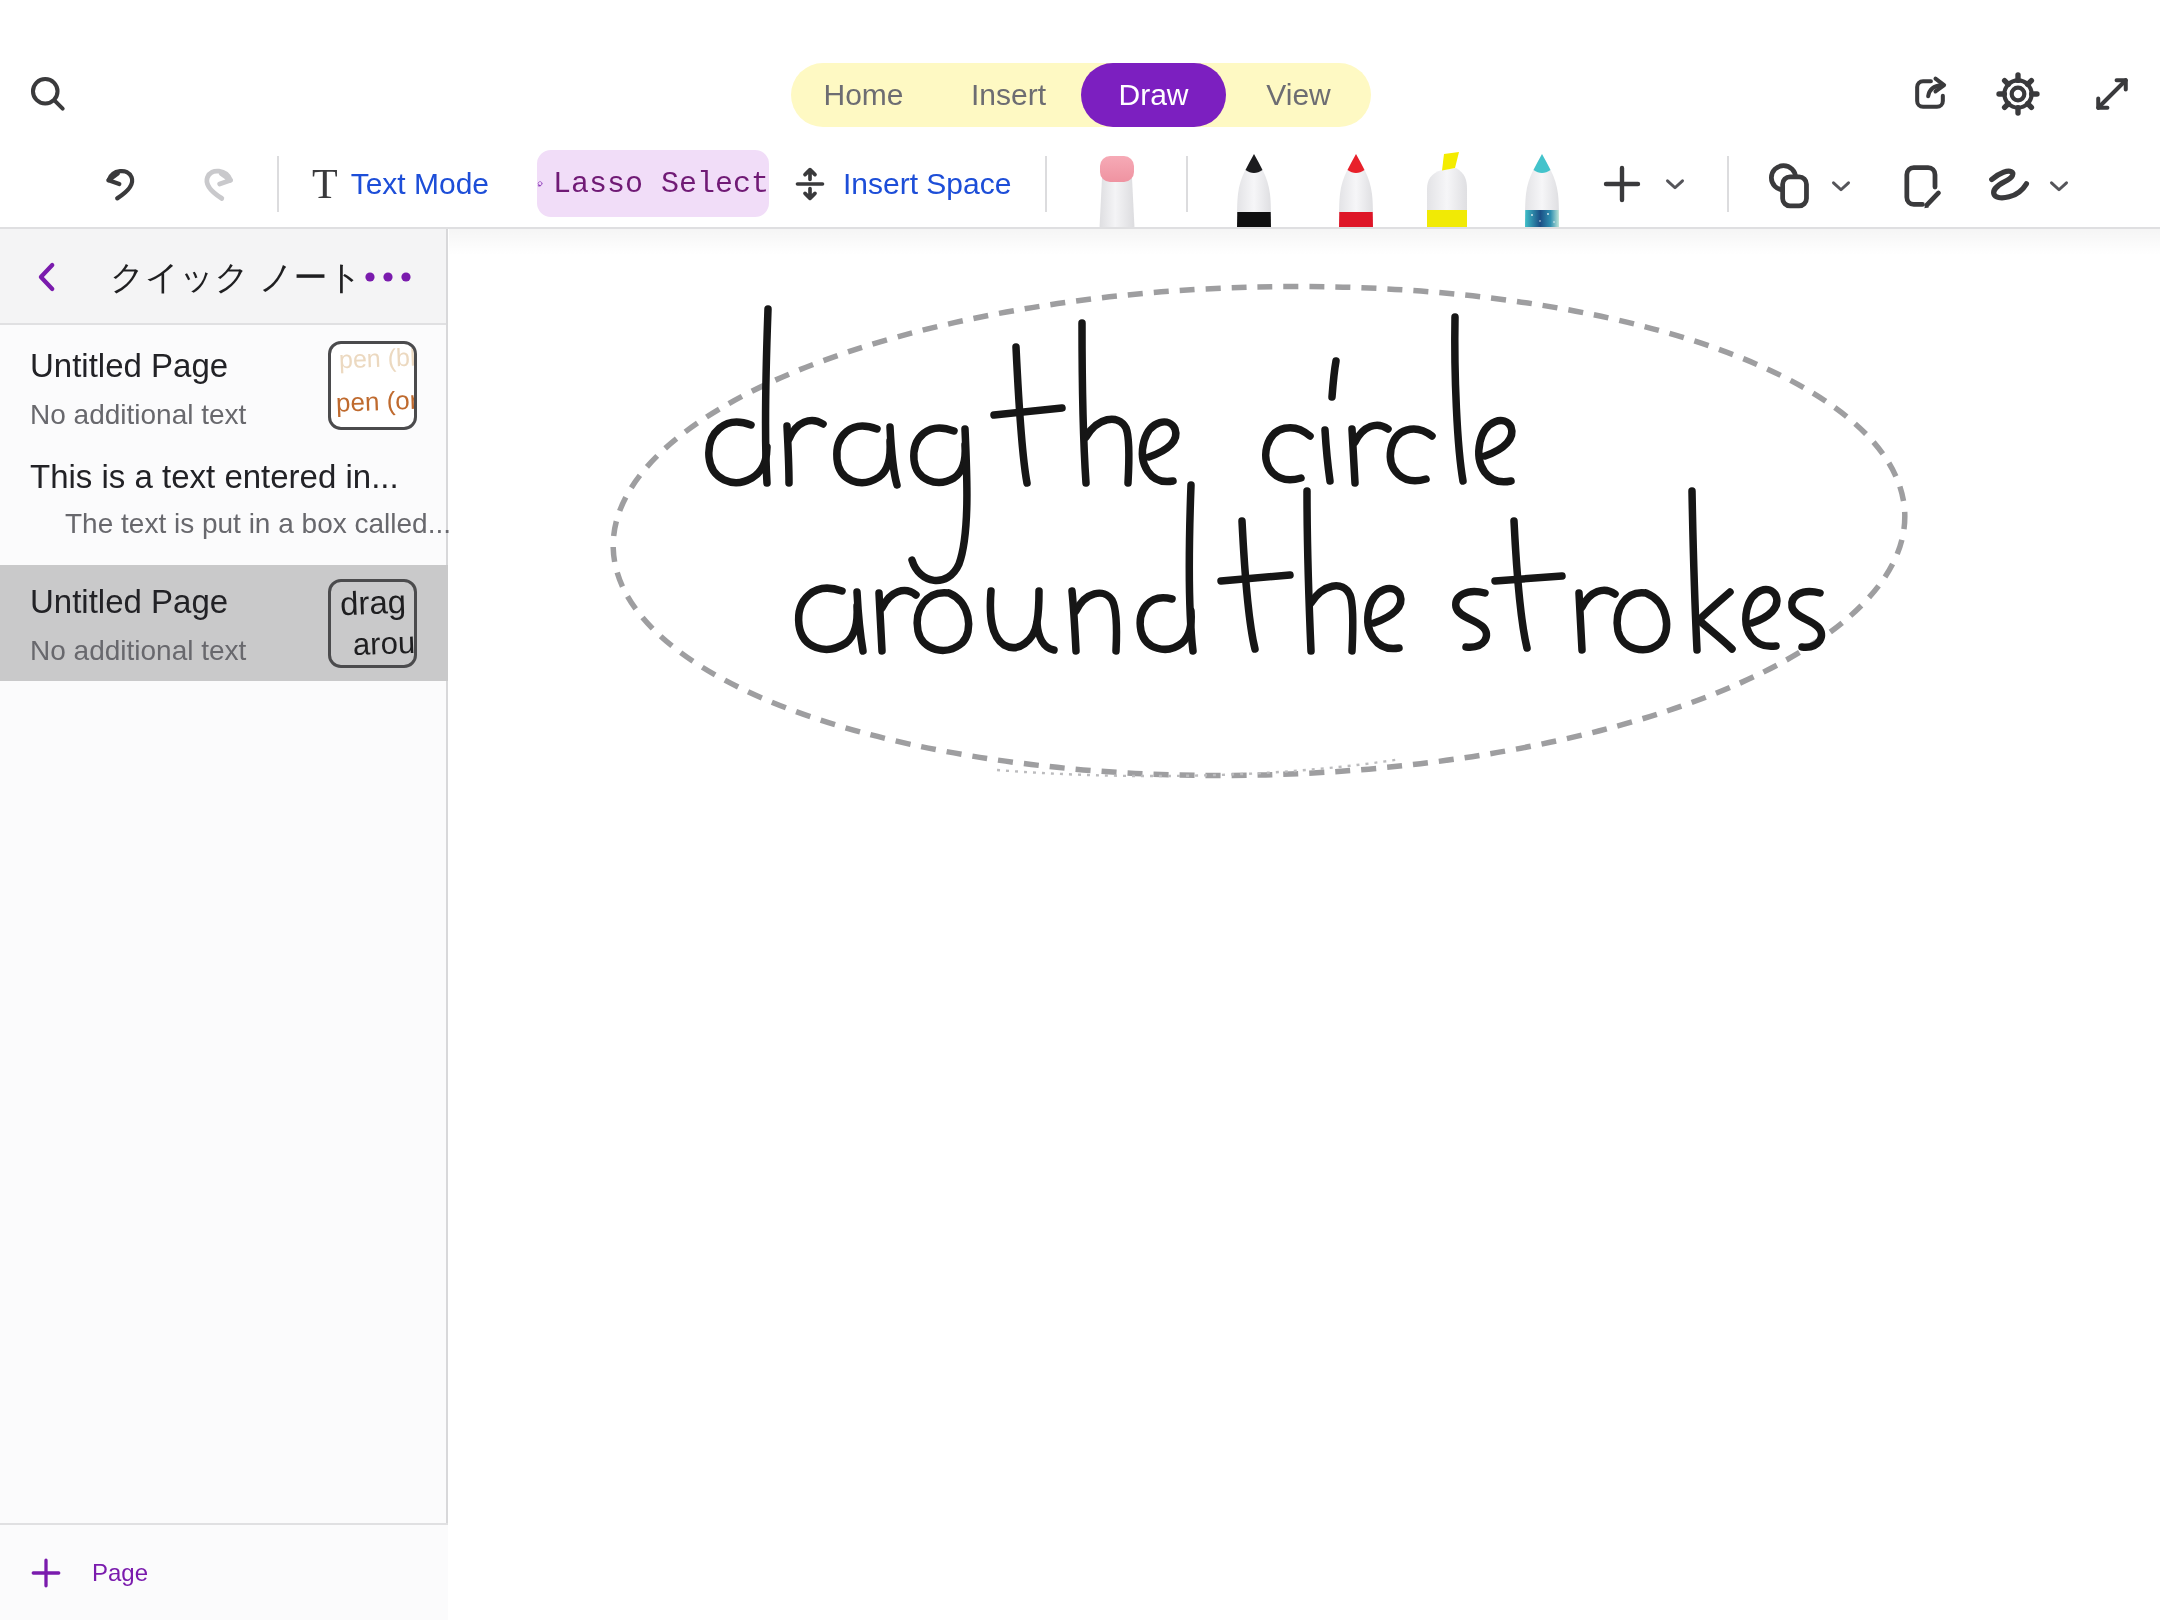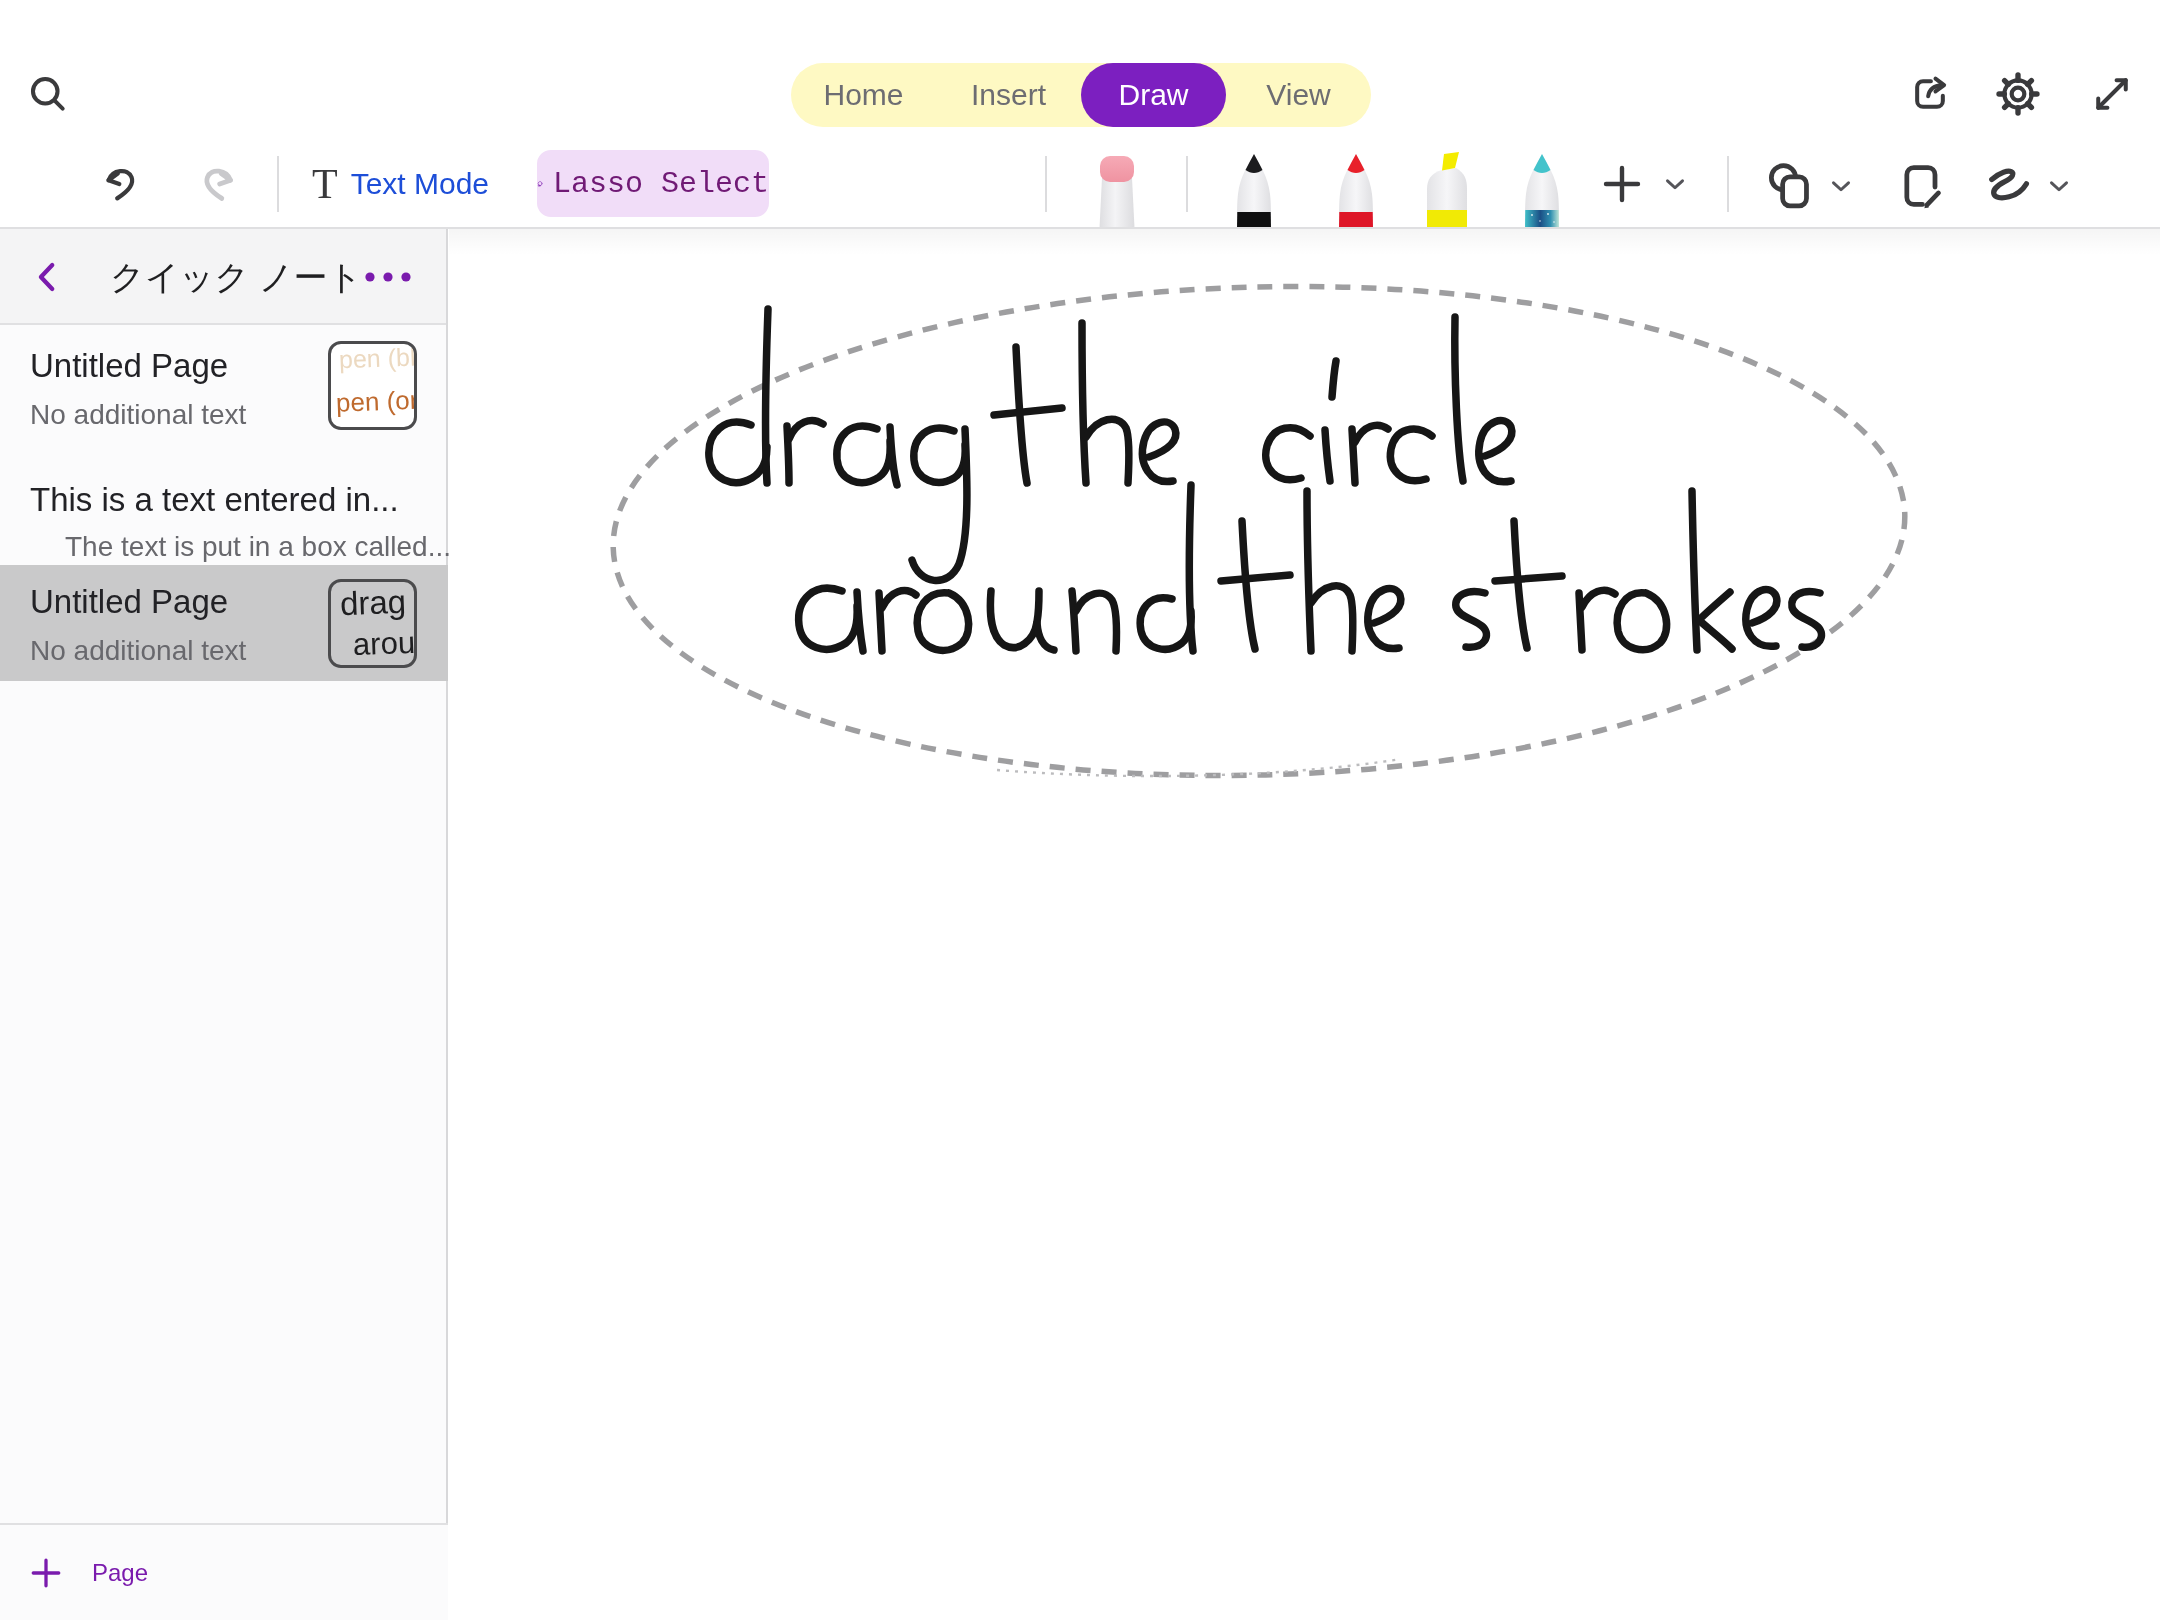--- a/index.html
+++ b/index.html
@@ -133,20 +133,28 @@
 
     <button class="lasso-pill">
       <svg width="42" height="42" viewBox="0 0 24 24">
         <circle cx="12.4" cy="10.2" r="7.8" fill="none" stroke="#7a1bad" stroke-width="2.6" stroke-linecap="round" stroke-dasharray="4.3 3.6"></circle>
         <circle cx="8.2" cy="18.6" r="2.9" fill="none" stroke="#7a1bad" stroke-width="2.4"></circle>
         <path d="M11 18.9 c1.6 .9 3.2 .7 4.4 -.1" fill="none" stroke="#7a1bad" stroke-width="2.4" stroke-linecap="round"></path>
       </svg>
       <span class="tool-label">Lasso Select</span>
     </button>
 
+    <button class="flexbtn" style="left:790px;">
+      <svg width="40" height="40" viewBox="0 0 24 24">
+        <path class="icon-stroke" stroke-width="2.4" d="M4.5 12h15"></path>
+        <path class="icon-stroke" stroke-width="2.4" d="M12 9.3V3.6 M9 6.4 12 3.4 15 6.4"></path>
+        <path class="icon-stroke" stroke-width="2.4" d="M12 14.7v5.7 M9 17.6 12 20.6 15 17.6"></path>
+      </svg>
+      <span class="tool-label">Insert Space</span>
+    </button>
 
     <div class="vdiv" style="left:1045px;"></div>
 
     <button class="abs" style="left:1093px;top:14px;width:48px;height:74px;">
       <svg width="48" height="74" viewBox="0 0 48 74">
         <defs>
           <linearGradient id="erb" x1="0" y1="0" x2="1" y2="0">
             <stop offset="0" stop-color="#dedee1"></stop>
               <stop offset="0.45" stop-color="#f4f4f6"></stop>
               <stop offset="1" stop-color="#dcdcdf"></stop>
@@ -276,21 +284,21 @@
 
     <button class="page-item" style="top:96px;height:128px;">
       <span class="pi-title" style="top:22px;">Untitled Page</span>
       <span class="pi-sub" style="top:74px;">No additional text</span>
       <span class="thumb" style="top:16px;">
         <span style="left:8px;top:0px;font-size:25px;color:#ecd9c0;">pen (bl</span>
         <span style="left:5px;top:42px;font-size:26px;color:#bf6a2e;">pen (ora</span>
       </span>
     </button>
 
-    <button class="page-item" style="top:240px;height:112px;padding-left:8px;">
+    <button class="page-item" style="top:217px;height:112px;padding-left:8px;">
       <span class="pi-title" style="top:12px;">This is a text entered in...</span>
       <span class="pi-sub" style="top:62px;margin-left:35px;">The text is put in a box called...</span>
     </button>
 
     <button class="page-item selected" style="top:336px;height:116px;">
       <span class="pi-title" style="top:18px;">Untitled Page</span>
       <span class="pi-sub" style="top:70px;">No additional text</span>
       <span class="thumb on-gray" style="top:14px;">
         <span style="left:9px;top:2px;font-size:33px;color:#1e1e20;">drag</span>
         <span style="left:22px;top:44px;font-size:31px;color:#1e1e20;">arou</span>

